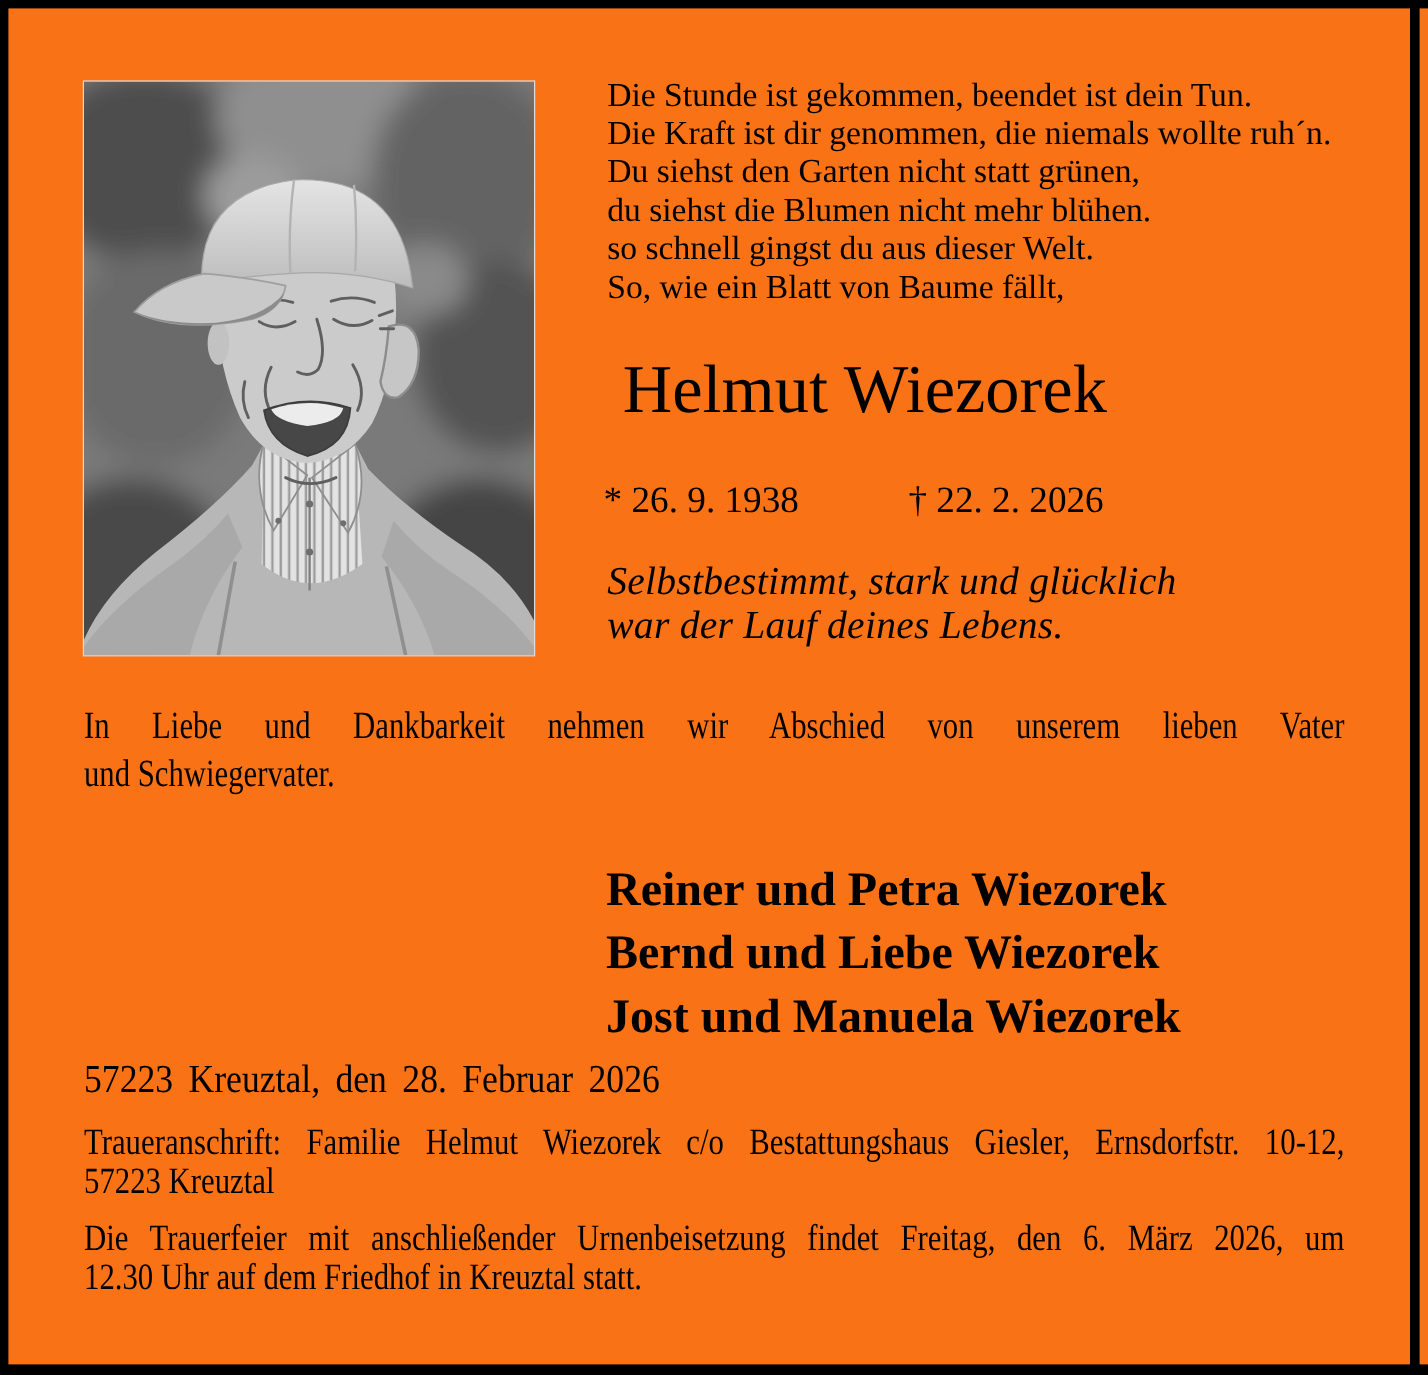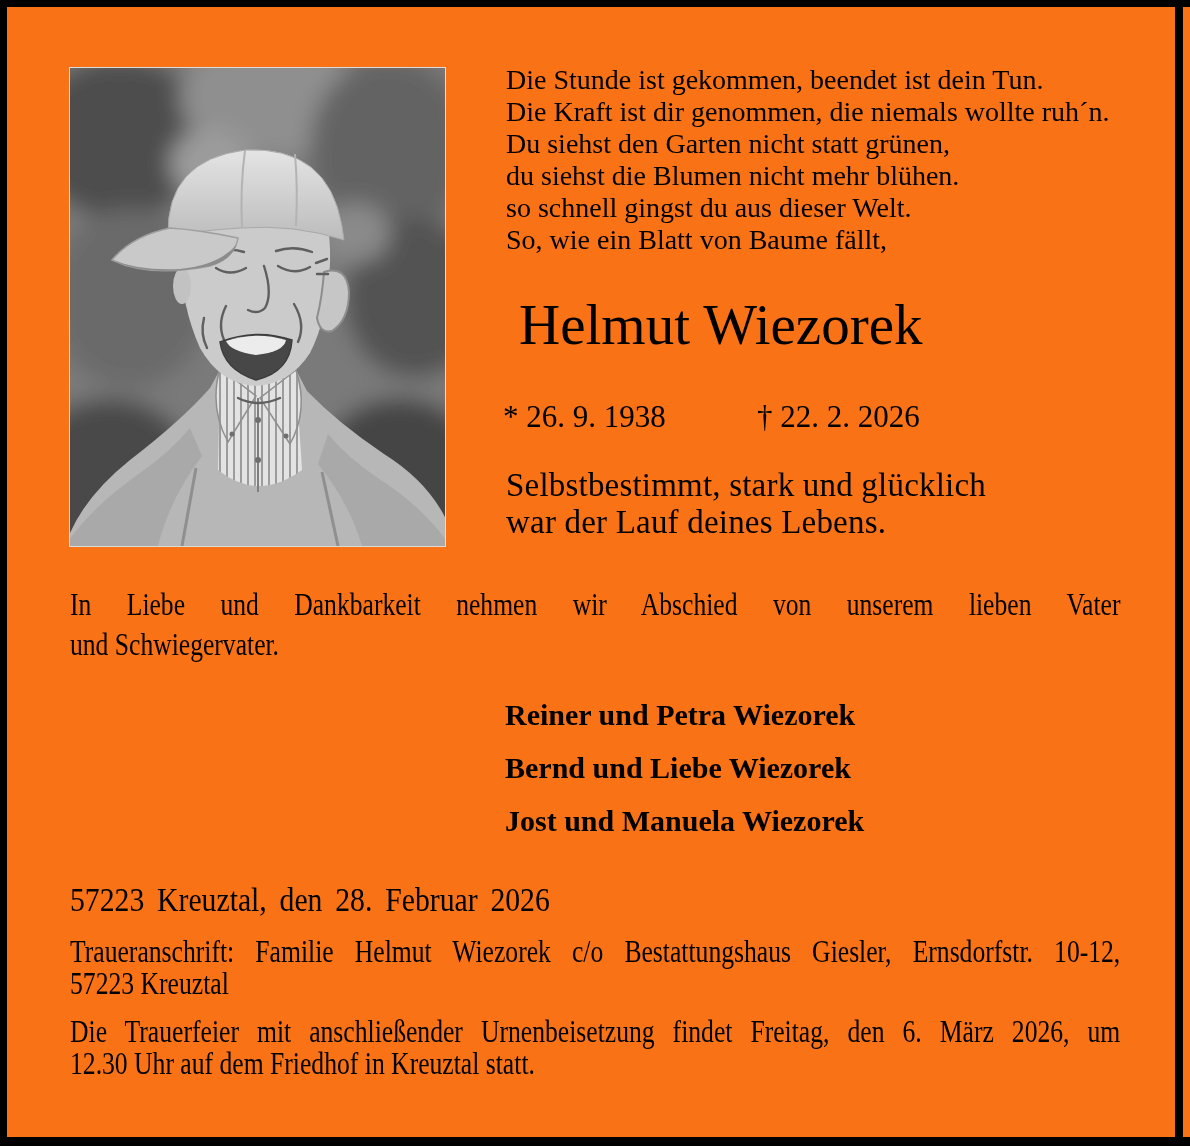--- a/index.html
+++ b/index.html
@@ -19,27 +19,27 @@
   .bar-left{left:0;top:0;width:7px;height:1146px;background:#000;}
   .bar-right{left:1175px;top:0;width:8px;height:1146px;background:#000;}
 
   .photo{left:70px;top:68px;width:375px;height:478px;outline:1px solid #dcdcdc;}
   .photo svg{display:block;width:100%;height:100%;}
 
   .poem{left:506px;top:64px;font-size:28px;line-height:32px;white-space:nowrap;}
   .name{left:503px;top:282px;font-size:57px;line-height:86px;white-space:nowrap;margin-left:16px;}
   .dates{left:503px;top:400px;font-size:31px;line-height:34px;white-space:nowrap;}
   .dates .birth{display:inline-block;width:254px;}
-  .motto{left:506px;top:467px;font-size:33px;line-height:37px;letter-spacing:.2px;white-space:nowrap;}
+  .motto{left:506px;top:467px;font-size:33px;line-height:37px;letter-spacing:.2px;white-space:nowrap;font-style:italic;}
 
   .farewell{left:70px;top:584px;width:1313px;font-size:32px;line-height:40px;
             transform:scaleX(0.80);transform-origin:0 0;}
   .just-line{text-align:justify;text-align-last:justify;}
 
-  .mourners{left:505px;top:688px;font-size:30px;line-height:53px;font-weight:bold;white-space:nowrap;}
+  .mourners{left:505px;top:714px;font-size:40px;line-height:53px;font-weight:bold;white-space:nowrap;}
 
   .place-date{left:70px;top:883px;font-size:33px;line-height:34px;white-space:nowrap;
               word-spacing:6px;transform:scaleX(0.90);transform-origin:0 0;}
   .condolence{left:70px;top:936px;width:1270px;font-size:31px;line-height:32px;
               transform:scaleX(0.827);transform-origin:0 0;}
   .funeral{left:70px;top:1016px;width:1270px;font-size:31px;line-height:32px;
            transform:scaleX(0.827);transform-origin:0 0;}
 </style>
 </head>
 <body>

